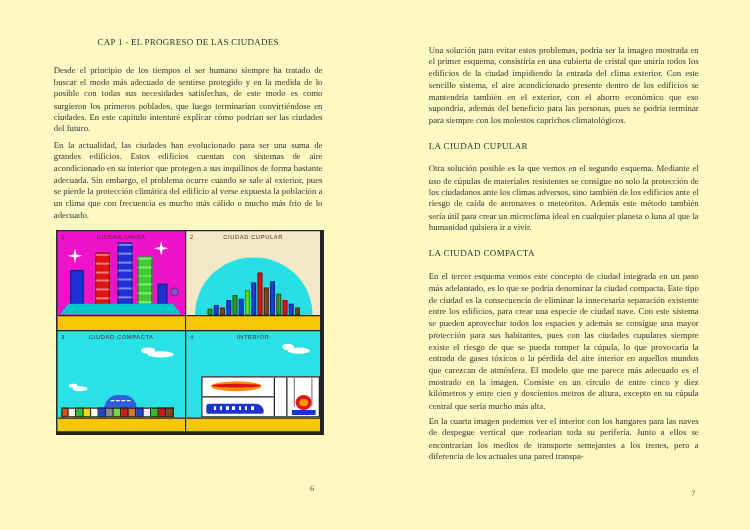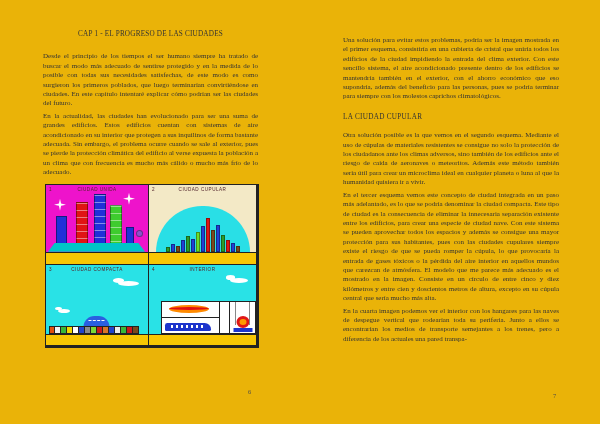--- a/index.html
+++ b/index.html
@@ -1,21 +1,21 @@
 <!DOCTYPE html>
 <html lang="es"><head>
 <meta charset="utf-8">
 <style>
   html,body{margin:0;padding:0;}
   body{
     width:600px;height:424px;background:#ffffff;
     font-family:"Liberation Serif", serif;color:#333;
     overflow:hidden;position:relative;
   }
-  .spread{position:absolute;inset:0;background:#eab308;}
+  .spread{position:absolute;inset:0;background:#fef9c3;}
 
   
   .page-col{position:absolute;}
   .page-left{left:43px;top:30px;width:215px;}
   .page-right{left:343px;top:36px;width:216px;}
   .page-col p{margin:0;font-size:7px;line-height:9.4px;text-align:justify;}
   .chapter-title{text-align:center !important;font-size:7.2px !important;margin:0 0 13px 0 !important;letter-spacing:.2px;}
   .sec-heading{margin:11px 0 9px 0 !important;font-size:7.2px !important;letter-spacing:.3px;text-align:left !important;}
   .para{margin:0;}
   .para + .para{margin-top:3px !important;}
@@ -197,20 +197,21 @@
         <div class="band" style="background: rgb(248, 199, 3);"></div>
       </div>
 
     </div>
   </div>
 
   <div class="page-col page-right">
     <p class="para">Una solución para evitar estos problemas, podría ser la imagen mostrada en el primer esquema, consistiría en una cubierta de cristal que uniría todos los edificios de la ciudad impidiendo la entrada del clima exterior. Con este sencillo sistema, el aire acondicionado presente dentro de los edificios se mantendría también en el exterior, con el ahorro económico que eso supondría, además del beneficio para las personas, pues se podría terminar para siempre con los molestos caprichos climatológicos.</p>
     <p class="sec-heading">LA CIUDAD CUPULAR</p>
     <p class="para">Otra solución posible es la que vemos en el segundo esquema. Mediante el uso de cúpulas de materiales resistentes se consigue no solo la protección de los ciudadanos ante los climas adversos, sino también de los edificios ante el riesgo de caída de aeronaves o meteoritos. Además este método también sería útil para crear un microclima ideal en cualquier planeta o luna al que la humanidad quisiera ir a vivir.</p>
+    <p class="sec-heading">LA CIUDAD COMPACTA</p>
     <p class="para">En el tercer esquema vemos este concepto de ciudad integrada en un paso más adelantado, es lo que se podría denominar la ciudad compacta. Este tipo de ciudad es la consecuencia de eliminar la innecesaria separación existente entre los edificios, para crear una especie de ciudad nave. Con este sistema se pueden aprovechar todos los espacios y además se consigue una mayor protección para sus habitantes, pues con las ciudades cupulares siempre existe el riesgo de que se pueda romper la cúpula, lo que provocaría la entrada de gases tóxicos o la pérdida del aire interior en aquellos mundos que carezcan de atmósfera. El modelo que me parece más adecuado es el mostrado en la imagen. Consiste en un círculo de entre cinco y diez kilómetros y entre cien y doscientos metros de altura, excepto en su cúpula central que sería mucho más alta.</p>
     <p class="para">En la cuarta imagen podemos ver el interior con los hangares para las naves de despegue vertical que rodearían toda su periferia. Junto a ellos se encontrarían los medios de transporte semejantes a los trenes, pero a diferencia de los actuales una pared transpa-</p>
   </div>
 
   <div class="pagenum" id="pn-left">6</div>
   <div class="pagenum" id="pn-right">7</div>
 
 </div>
 
 </body></html>

